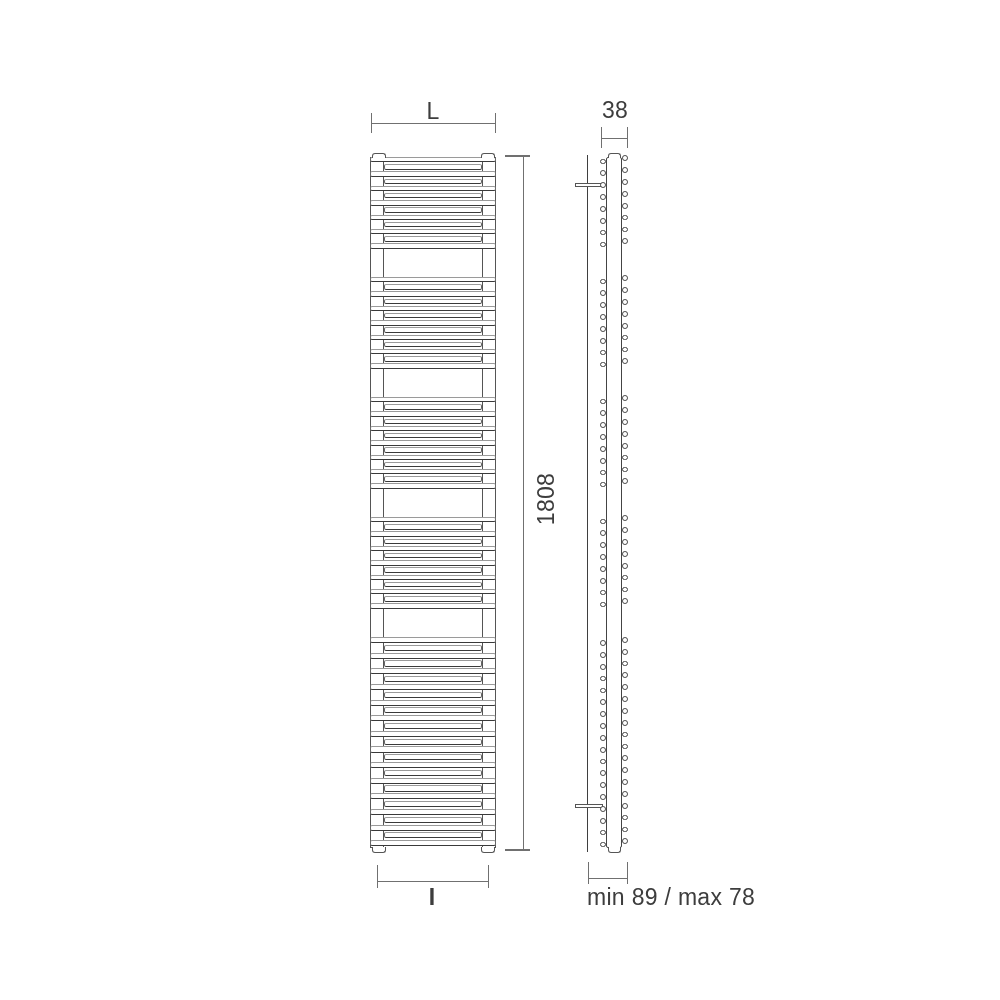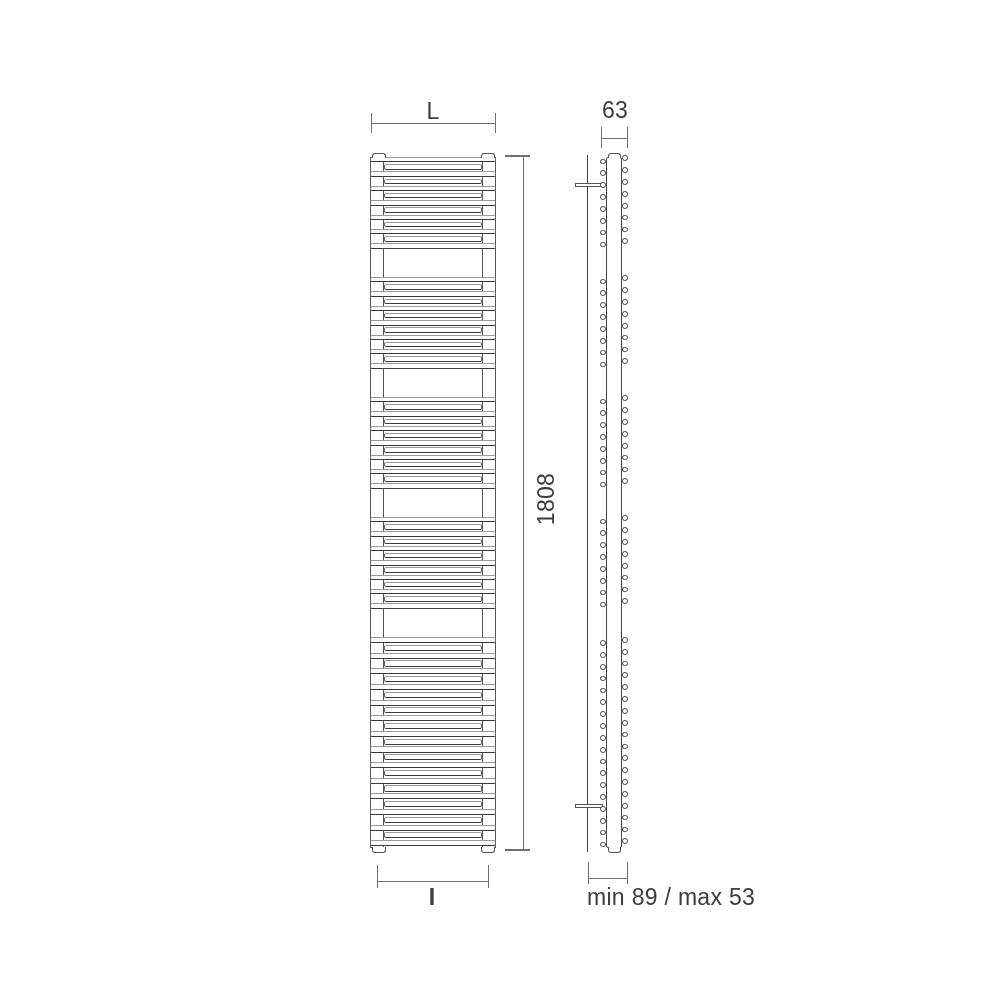--- a/index.html
+++ b/index.html
@@ -270,23 +270,23 @@
       <div class="tube-circle" style="left: 600.3px; top: 829.7px; width: 5.8px; height: 5.8px;"></div>
       <div class="tube-circle" style="left: 622.3px; top: 826.5px; width: 5.8px; height: 5.8px;"></div>
       <div class="tube-circle" style="left: 600.3px; top: 841.55px; width: 5.8px; height: 5.8px;"></div>
       <div class="tube-circle" style="left: 622.3px; top: 838.35px; width: 5.8px; height: 5.8px;"></div>
     </div>
 
   <div>
     <div class="vline" style="left:600.6px;top:127px;height:21px;"></div>
     <div class="vline" style="left:626.9px;top:127px;height:21px;"></div>
     <div class="hline" style="left:601px;top:137.5px;width:26.5px;"></div>
-    <div class="dim-label center" style="left:595px;top:97px;width:40px;">63</div>
+    <div class="dim-label center" style="left:595px;top:97px;width:40px;">38</div>
   </div>
 
   <div>
     <div class="vline" style="left:587.6px;top:862px;height:21.5px;"></div>
     <div class="vline" style="left:626.9px;top:862px;height:21.5px;"></div>
     <div class="hline" style="left:588px;top:877.5px;width:39px;"></div>
-    <div class="dim-label" style="left:587px;top:884px;">min 89 / max 53</div>
+    <div class="dim-label" style="left:587px;top:884px;">min 89 / max 78</div>
   </div>
 
 </div>
 
 </body></html>

